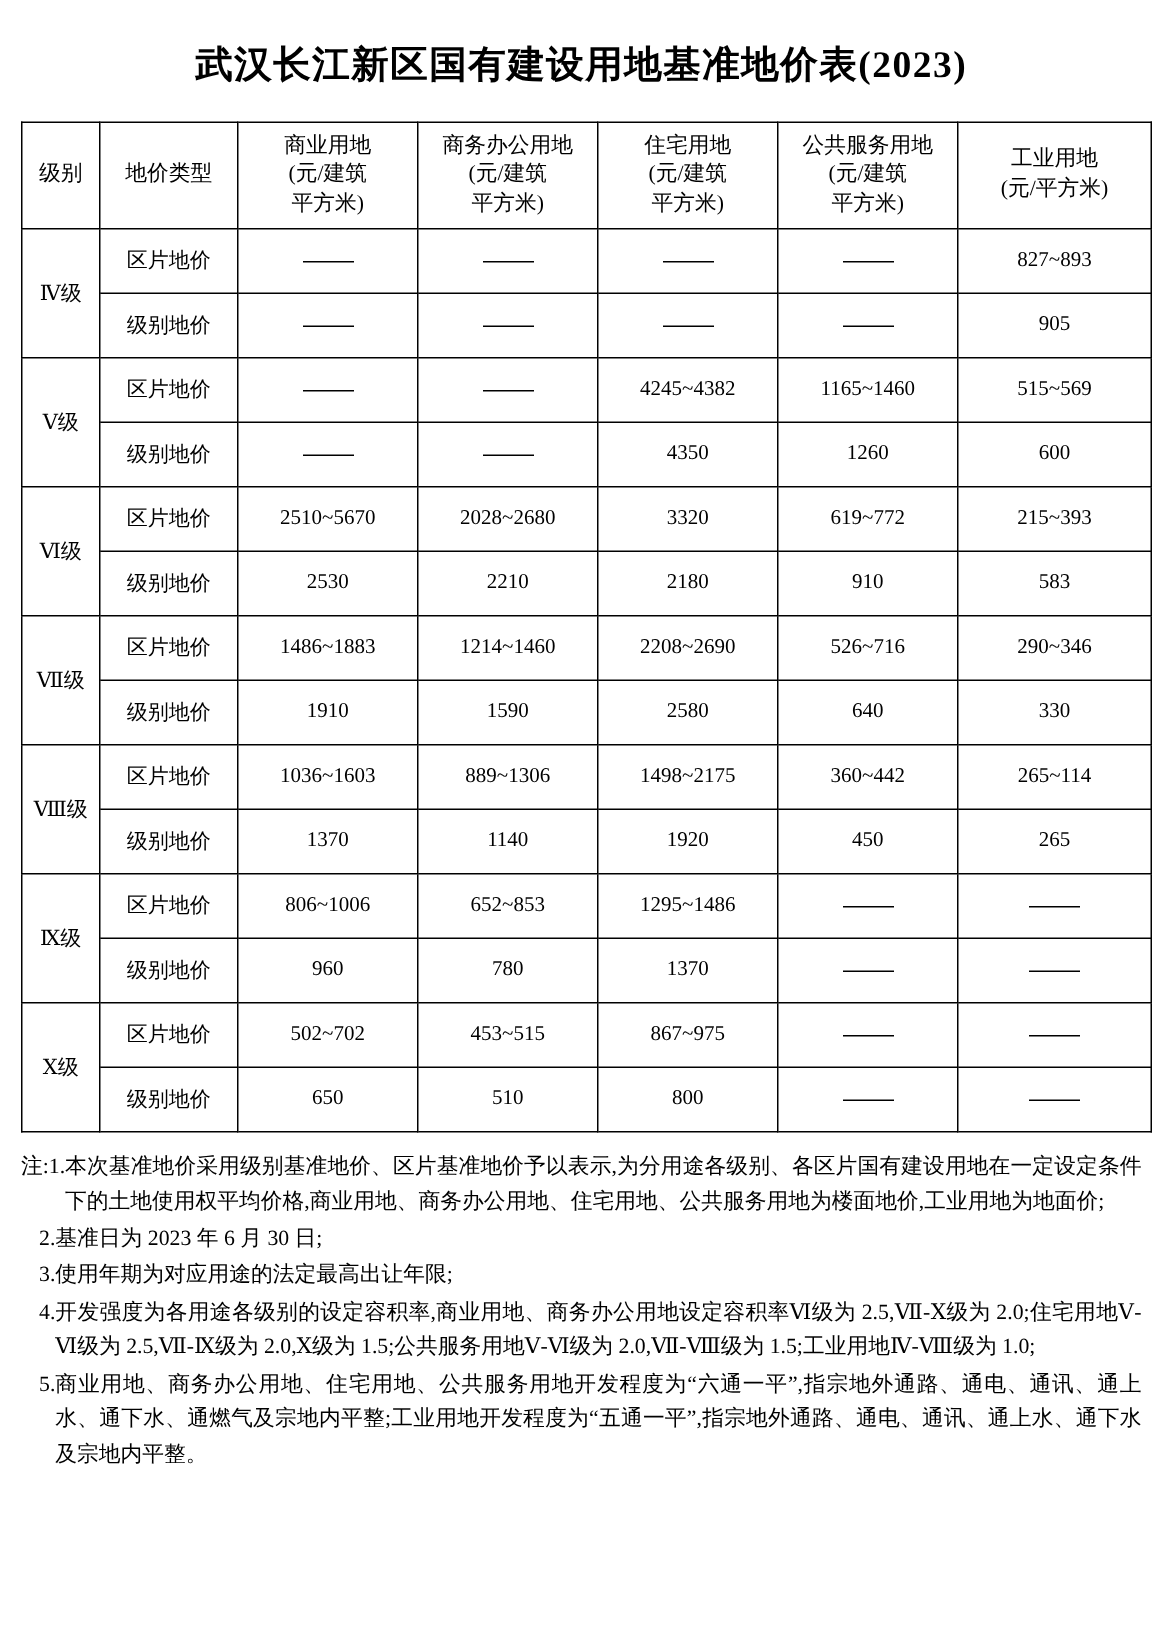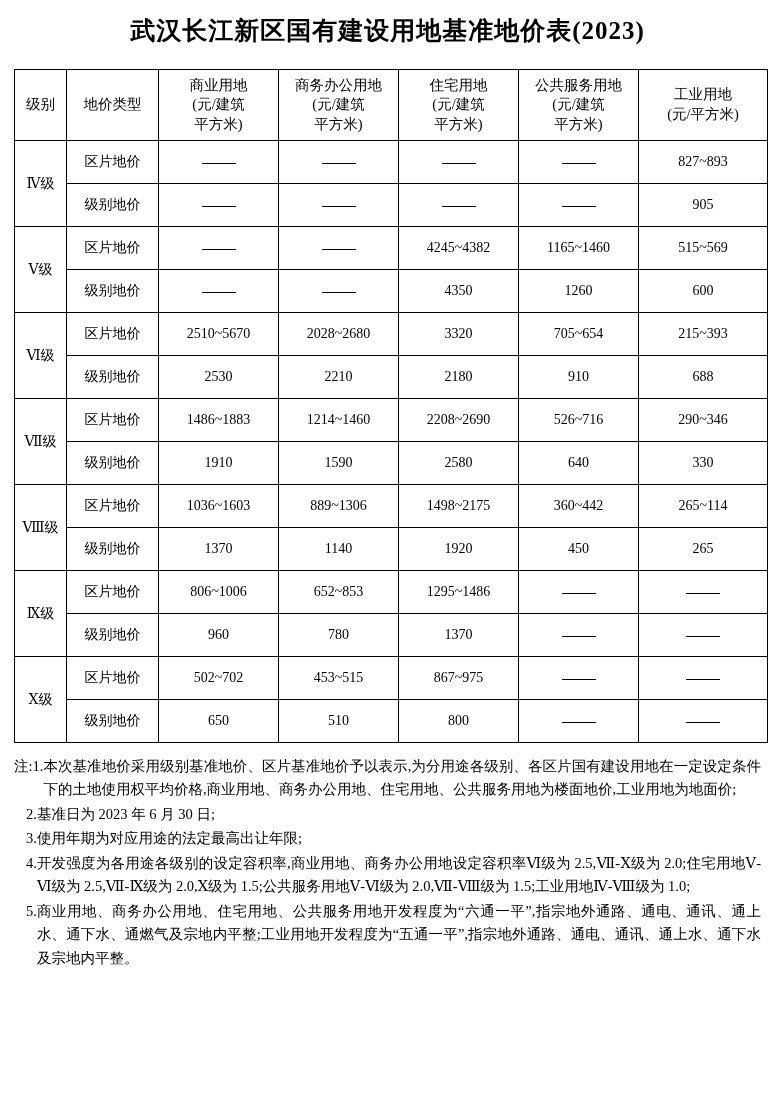--- a/index.html
+++ b/index.html
@@ -9,21 +9,21 @@
   }
   body {
     width: 775px;
     min-height: 1098px;
     font-family: "Liberation Serif", "DejaVu Serif", serif;
     color: #000000;
   }
   .page {
     width: 775px;
     box-sizing: border-box;
-    padding: 2px 14px 10px 14px;
+    padding: 14px 14px 10px 14px;
   }
   .doc-title {
     text-align: center;
     font-size: 25px;
     font-weight: bold;
     letter-spacing: 1px;
     margin: 12px 0 22px 0;
     font-family: "Liberation Serif", "DejaVu Serif", serif;
   }
   table.price-table {
@@ -175,30 +175,30 @@
           <td class="val">4350</td>
           <td class="val">1260</td>
           <td class="val">600</td>
         </tr>
         <tr>
           <td class="grade-cell" rowspan="2">Ⅵ级</td>
           <td class="type-cell">区片地价</td>
           <td class="val">2510~5670</td>
           <td class="val">2028~2680</td>
           <td class="val">3320</td>
-          <td class="val">705~654</td>
+          <td class="val">619~772</td>
           <td class="val">215~393</td>
         </tr>
         <tr>
           <td class="type-cell">级别地价</td>
           <td class="val">2530</td>
           <td class="val">2210</td>
           <td class="val">2180</td>
           <td class="val">910</td>
-          <td class="val">688</td>
+          <td class="val">583</td>
         </tr>
         <tr>
           <td class="grade-cell" rowspan="2">Ⅶ级</td>
           <td class="type-cell">区片地价</td>
           <td class="val">1486~1883</td>
           <td class="val">1214~1460</td>
           <td class="val">2208~2690</td>
           <td class="val">526~716</td>
           <td class="val">290~346</td>
         </tr>

